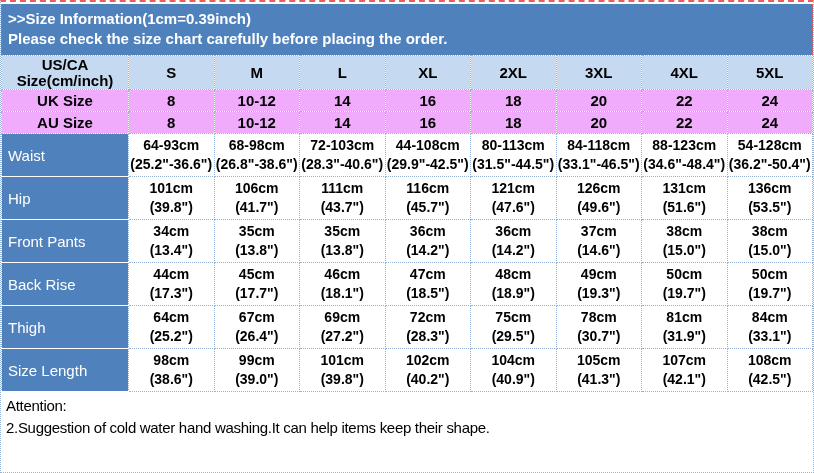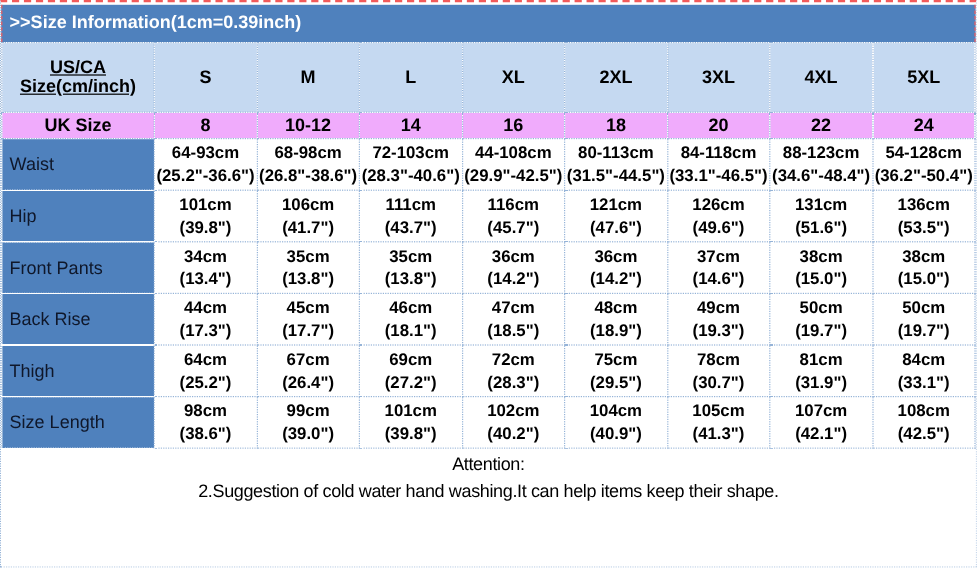--- a/index.html
+++ b/index.html
@@ -42,29 +42,29 @@
     padding: 0;
     font-size: 15px;
     overflow: hidden;
   }
   .header-row th {
     background: #C5D9F1;
     font-weight: bold;
     height: 33px;
     line-height: 16px;
   }
-  .header-row th.corner { padding: 12px 8px; text-decoration: underline; }
+  .header-row th.corner { padding: 0 8px; }
   .size-row th, .size-row td {
     background: #f0abfc;
     font-weight: bold;
     height: 21px;
   }
   .m-row th.row-label {
     background: #4F81BD;
-    color: #0f172a;
+    color: #ffffff;
     font-weight: normal;
     text-align: left;
     padding-left: 6px;
     font-size: 15px;
     border-color: #ffffff #95B3D7;
   }
   .m-row td {
     height: 42px;
     font-weight: bold;
     font-size: 14px;
@@ -73,29 +73,30 @@
   }
   
   .attention {
     flex: 1;
     padding: 3px 5px;
     font-size: 15px;
     line-height: 22px;
     letter-spacing: -0.3px;
     background: #ffffff;
   }
-  .attention div { white-space: normal; text-align: center; }
+  .attention div { white-space: normal; }
 </style>
 </head>
 <body>
 
 <div class="page">
 
   <div class="banner">
     <div>&gt;&gt;Size Information(1cm=0.39inch)</div>
+    <div>Please check the size chart carefully before placing the order.</div>
   </div>
 
   <table class="size-table">
     <colgroup>
       <col style="width:127px">
       <col>
         <col>
         <col>
         <col>
         <col>
@@ -119,20 +120,31 @@
           <th>UK Size</th>
           <td>8</td>
           <td>10-12</td>
           <td>14</td>
           <td>16</td>
           <td>18</td>
           <td>20</td>
           <td>22</td>
           <td>24</td>
         </tr>
+        <tr class="size-row">
+          <th>AU Size</th>
+          <td>8</td>
+          <td>10-12</td>
+          <td>14</td>
+          <td>16</td>
+          <td>18</td>
+          <td>20</td>
+          <td>22</td>
+          <td>24</td>
+        </tr>
         <tr class="m-row">
           <th class="row-label">Waist</th>
           <td>
             <div>64-93cm</div>
             <div>(25.2"-36.6")</div>
           </td>
           <td>
             <div>68-98cm</div>
             <div>(26.8"-38.6")</div>
           </td>

